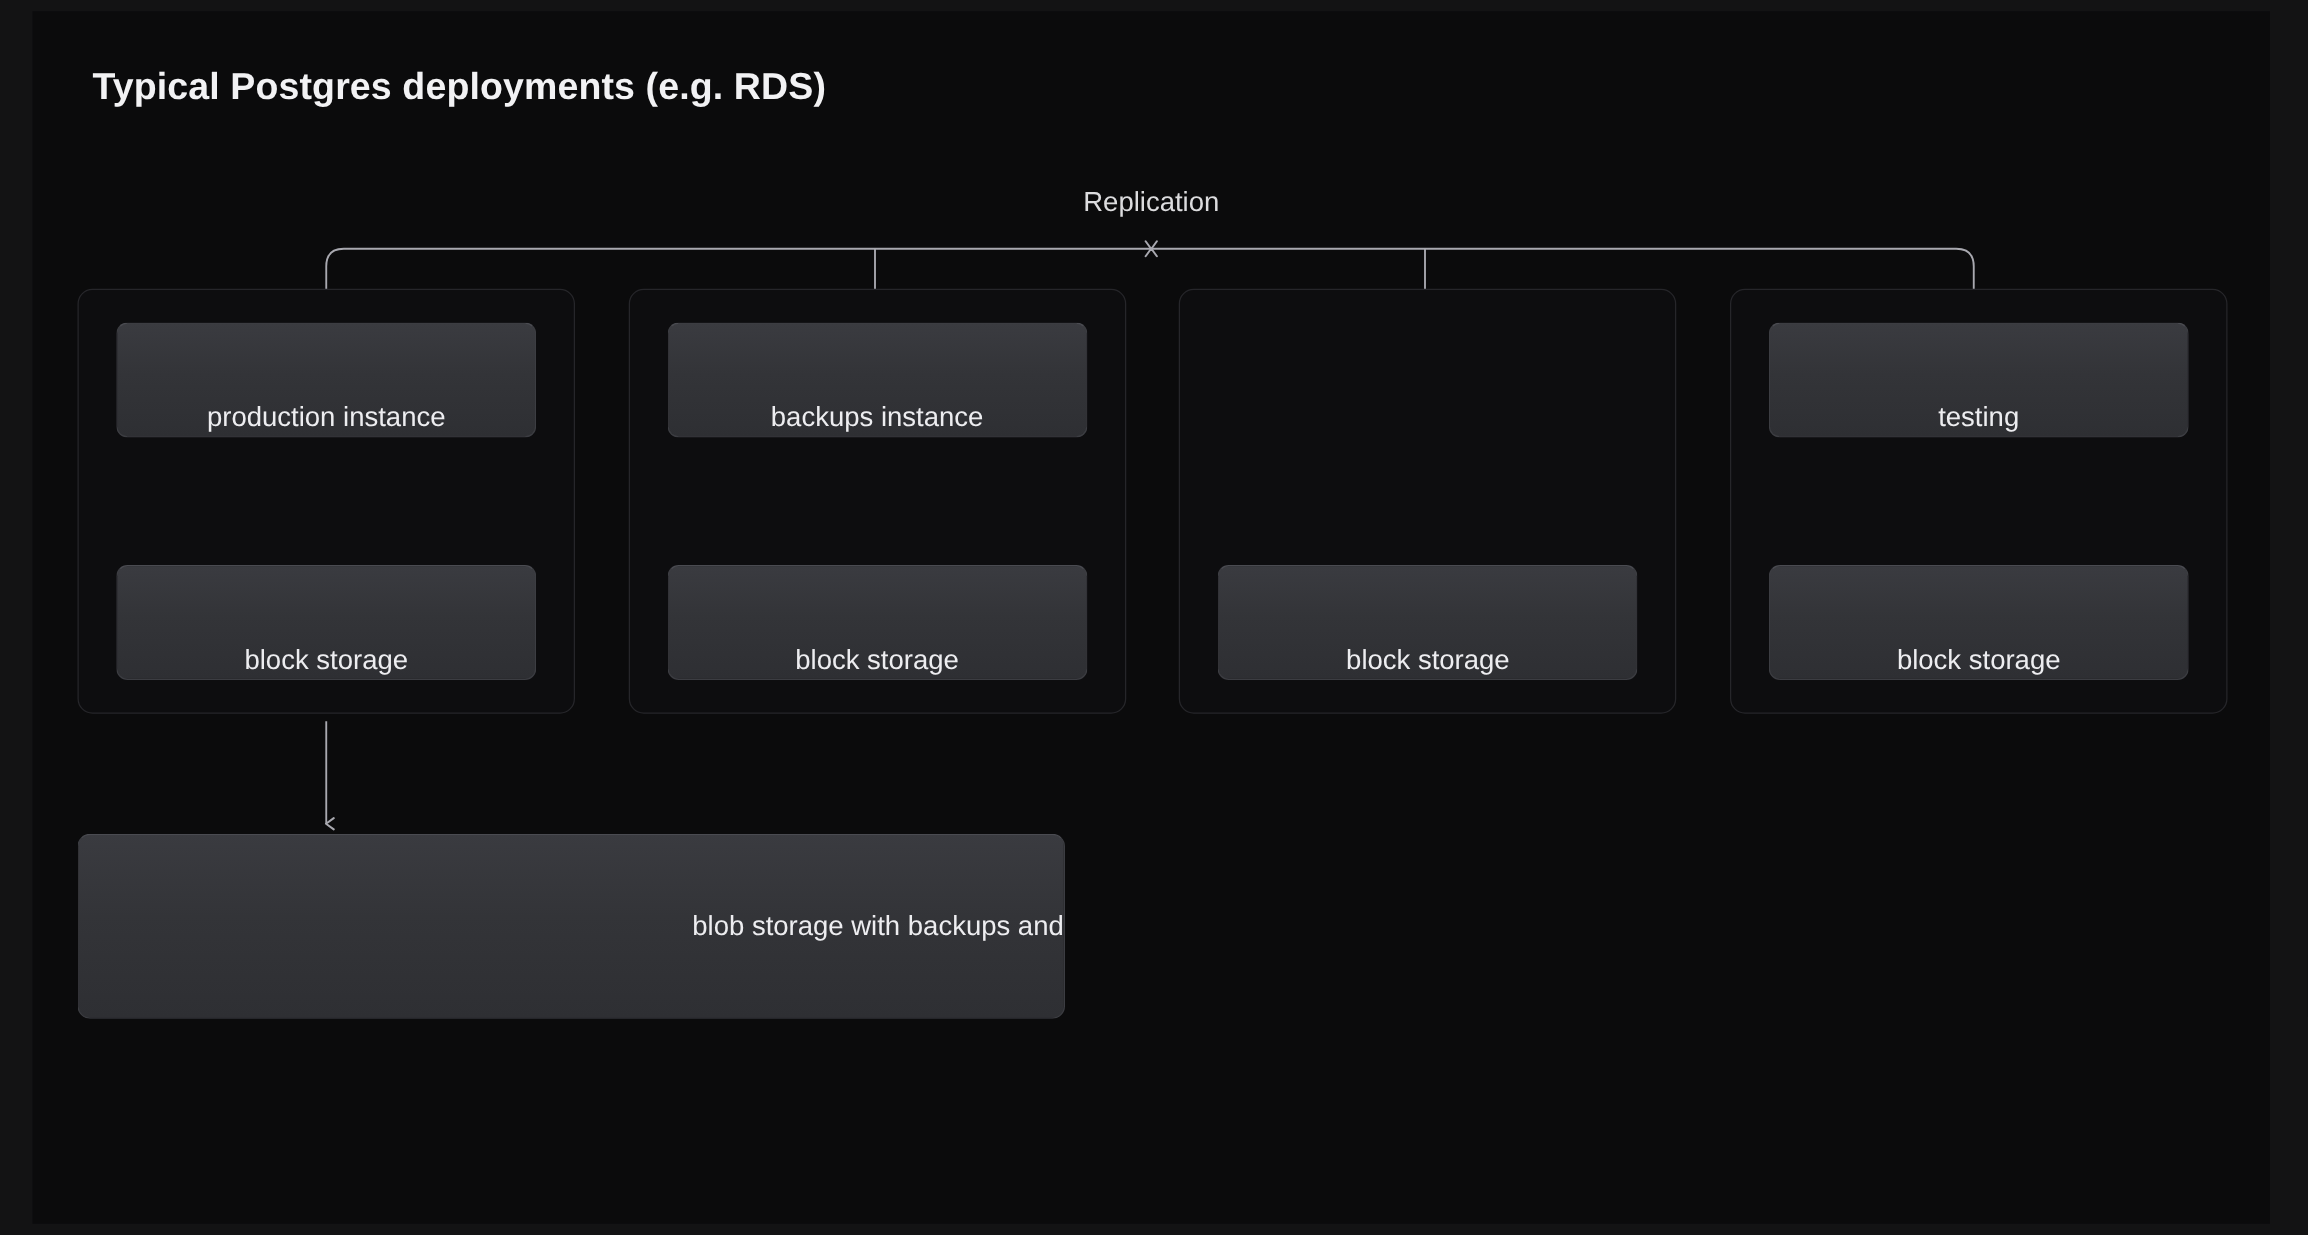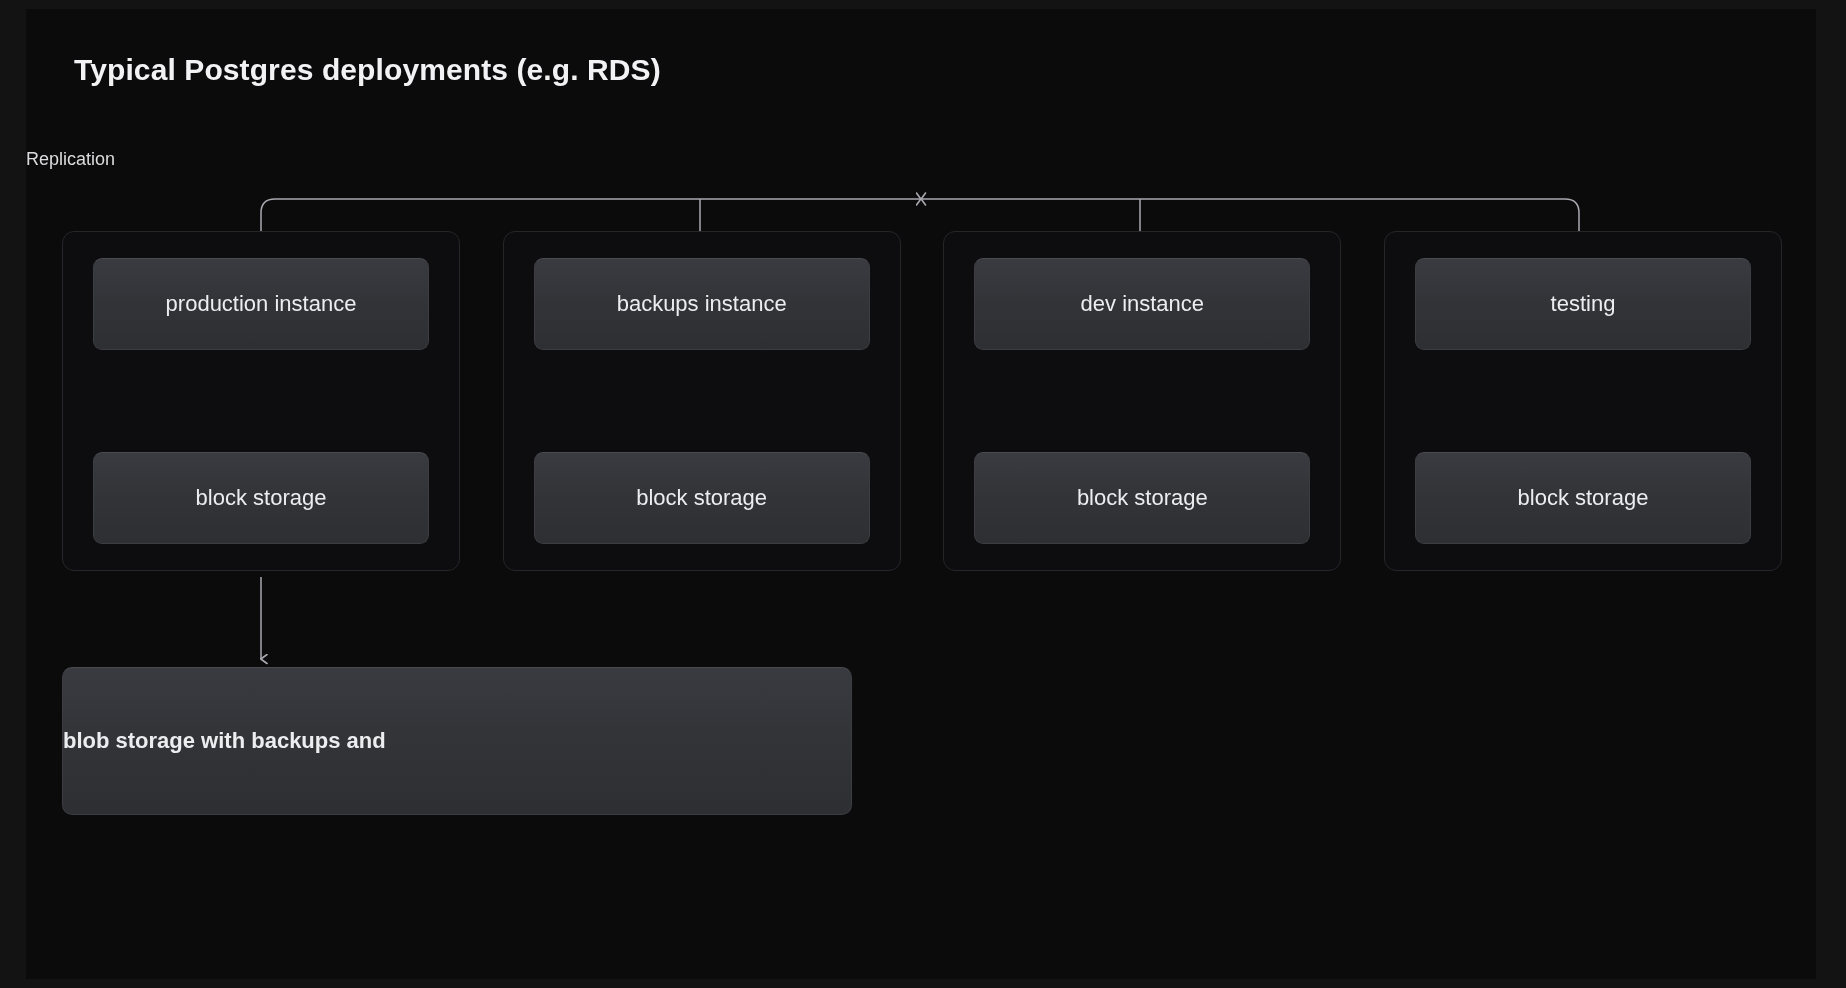--- a/index.html
+++ b/index.html
@@ -43,22 +43,22 @@
     color: #f2f2f4;
     letter-spacing: 0.1px;
     white-space: nowrap;
   }
 
   #replication-label {
     position: absolute;
     left: 0;
     top: 140px;
     width: 1790px;
-    text-align: left;
-    font-size: 18px;
+    text-align: center;
+    font-size: 22px;
     color: #dcdcde;
   }
 
   
   #connectors {
     position: absolute;
     left: 0;
     top: 0;
     width: 1790px;
     height: 970px;
@@ -94,21 +94,21 @@
     width: 100%;
     height: 92px;
     box-sizing: border-box;
     border-radius: 9px;
     border: 1px solid #3c3d42;
     border-top-color: #4a4b51;
     background: linear-gradient(180deg, #3a3b40 0%, #333438 45%, #2e2f33 100%);
     color: #ededf0;
     font-size: 22px;
     display: flex;
-    align-items: center;
+    align-items: flex-end;
     justify-content: center;
     text-align: center;
     line-height: 1.3;
   }
 
   .node-gap {
     flex: 1 1 auto;
     min-height: 78px;
   }
 
@@ -122,24 +122,23 @@
     box-sizing: border-box;
     border-radius: 10px;
     border: 1px solid #3c3d42;
     border-top-color: #4a4b51;
     background: linear-gradient(180deg, #3a3b40 0%, #333438 45%, #2e2f33 100%);
     color: #ededf0;
     font-size: 22px;
     line-height: 1.45;
     display: flex;
     flex-direction: column;
-    align-items: flex-start;
+    align-items: flex-end;
     justify-content: center;
     text-align: center;
-    font-weight: bold;
   }
 </style>
 </head>
 <body>
 
 <div id="canvas">
   <div id="panel">
 
     <div id="diagram-title">Typical Postgres deployments (e.g. RDS)</div>
 
@@ -185,23 +184,20 @@
         <div class="node-box">
           <span>backups instance</span>
         </div>
         <div class="node-gap"></div>
         <div class="node-box">
           <span>block storage</span>
         </div>
       </div>
 
       <div class="env-group">
-        <div class="node-box">
-          <span>dev instance</span>
-        </div>
         <div class="node-gap"></div>
         <div class="node-box">
           <span>block storage</span>
         </div>
       </div>
 
       <div class="env-group">
         <div class="node-box">
           <span>testing</span>
         </div>

